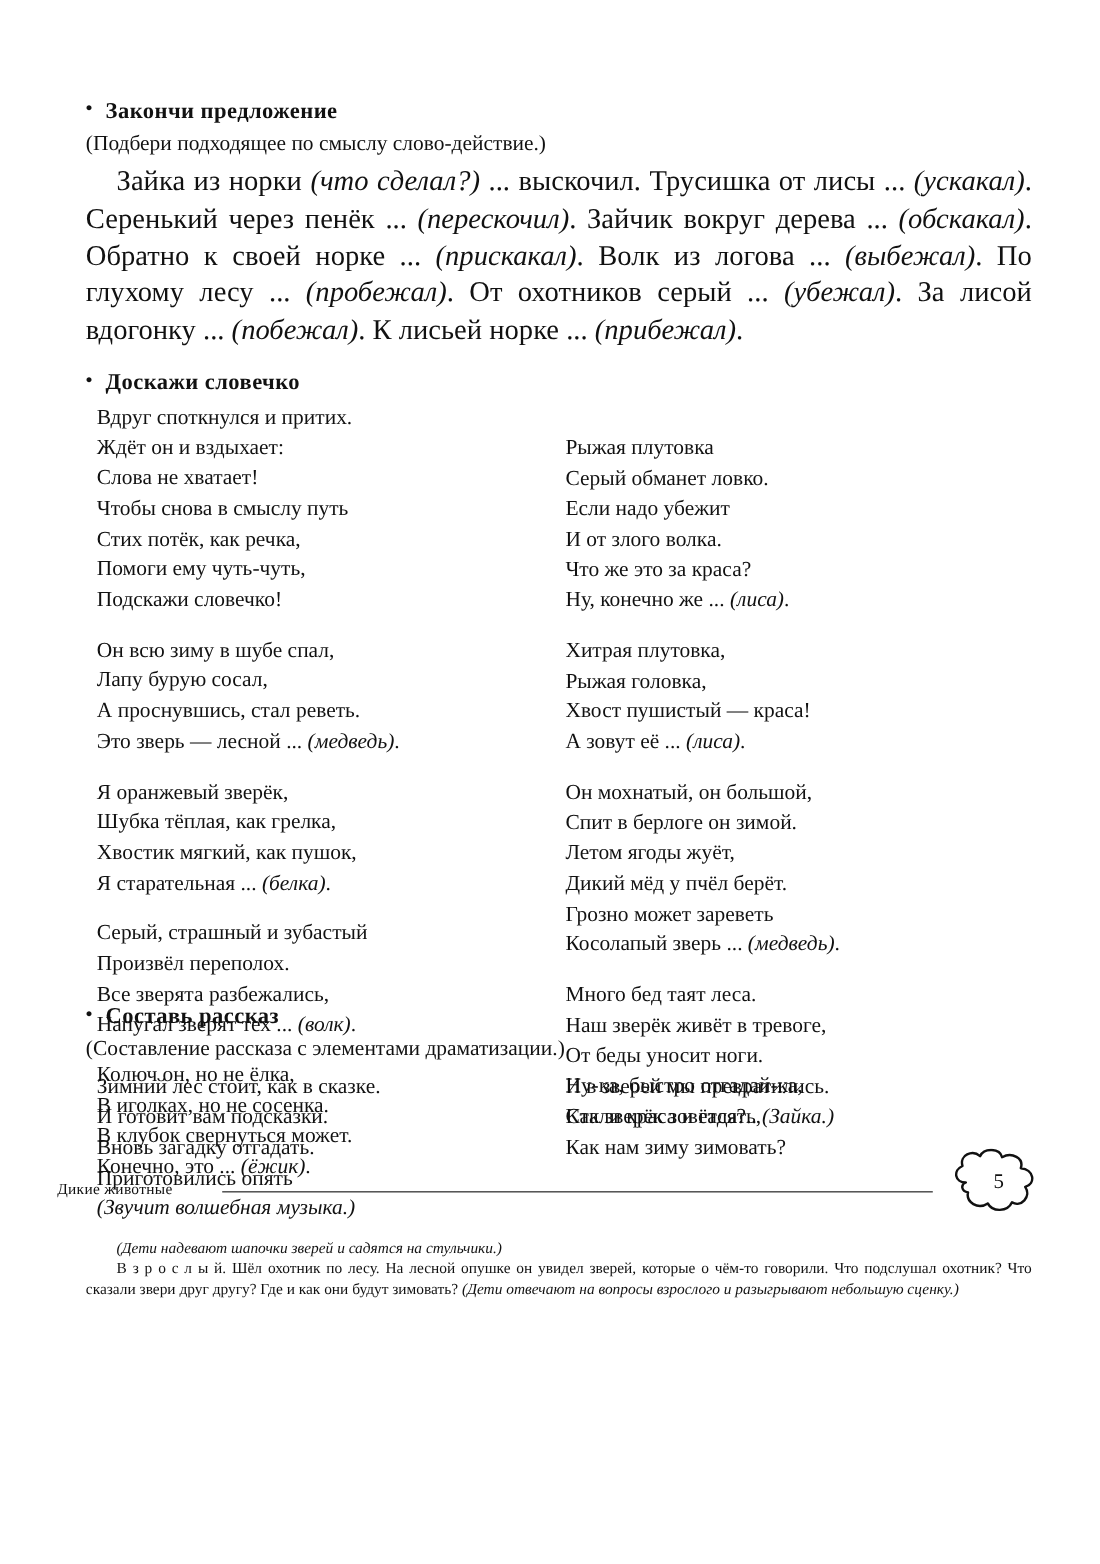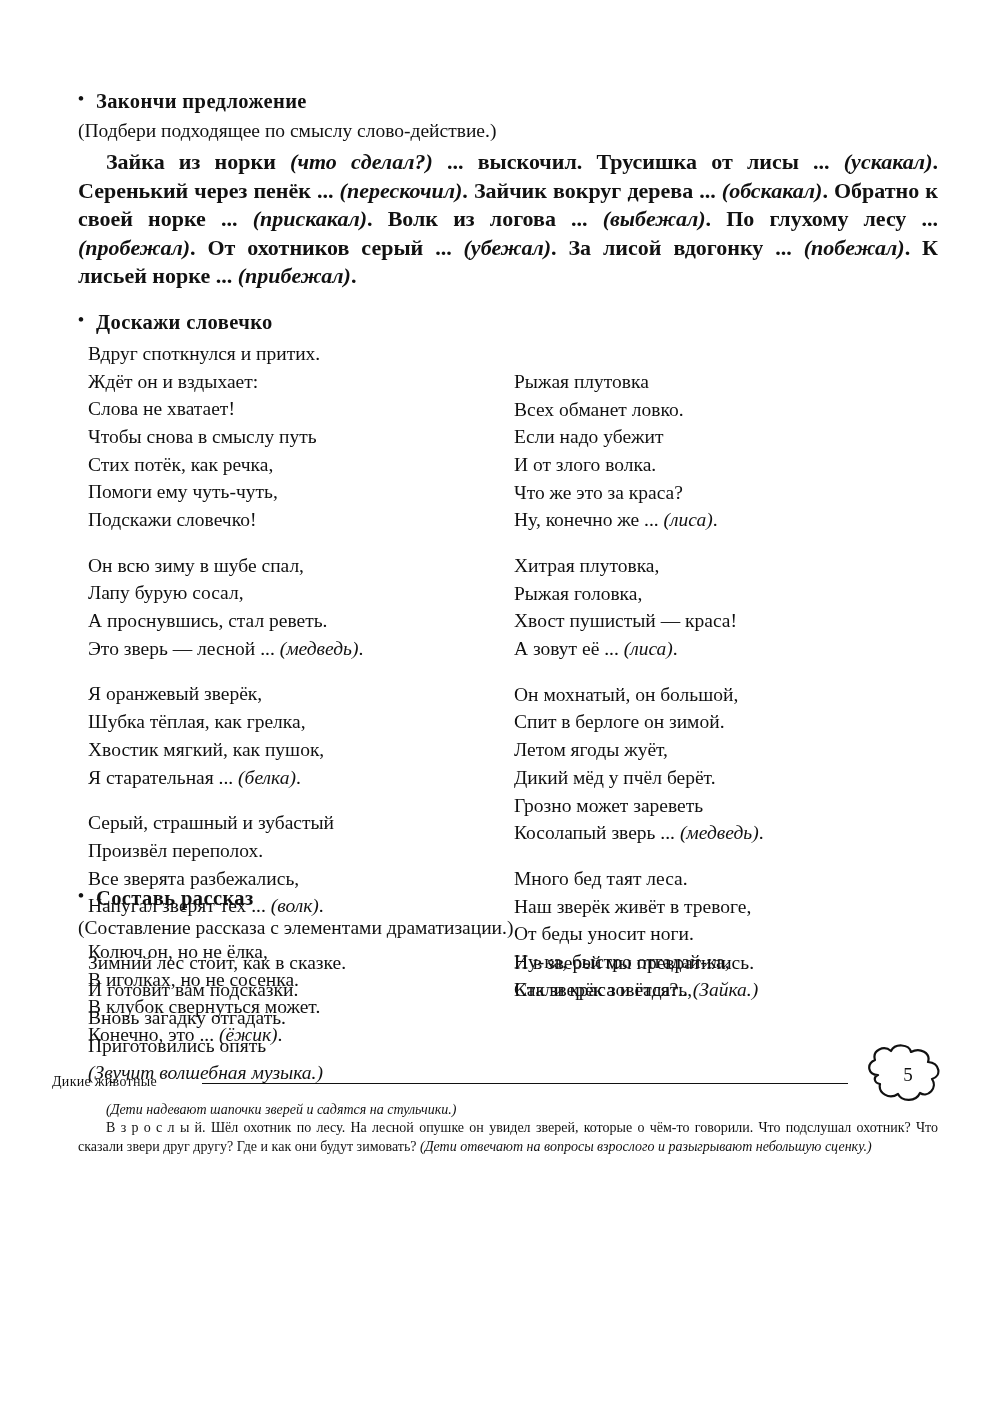--- a/index.html
+++ b/index.html
@@ -43,26 +43,25 @@
     left: 0;
     top: -1px;
     font-size: 17px;
   }
   .note {
     font-size: 19.5px;
     margin: 0 0 4px 0;
     line-height: 1.28;
   }
   .para {
-    font-size: 22px;
+    font-size: 26px;
     line-height: 1.3;
     text-align: justify;
     margin: 0;
     text-indent: 28px;
-    font-weight: bold;
   }
   i, .it { font-style: italic; }
   .block-gap-1 { height: 20px; }
 
   .columns {
     display: flex;
     gap: 0px;
     margin-top: 6px;
   }
   .col {
@@ -177,21 +176,21 @@
           <div>В иголках, но не сосенка.</div>
           <div>В клубок свернуться может.</div>
           <div>Конечно, это ... <i>(ёжик)</i>.</div>
         </div>
       </div>
 
       <div class="col right">
         <div style="height:28px"></div>
         <div class="stanza">
           <div>Рыжая плутовка</div>
-          <div>Всех обманет ловко.</div>
+          <div>Серый обманет ловко.</div>
           <div>Если надо убежит</div>
           <div>И от злого волка.</div>
           <div>Что же это за краса?</div>
           <div>Ну, конечно же ... <i>(лиса)</i>.</div>
         </div>
         <div class="stanza">
           <div>Хитрая плутовка,</div>
           <div>Рыжая головка,</div>
           <div>Хвост пушистый — краса!</div>
           <div>А зовут её ... <i>(лиса)</i>.</div>
@@ -222,20 +221,21 @@
         <div class="col left">
           <div>Зимний лес стоит, как в сказке.</div>
           <div>И готовит вам подсказки.</div>
           <div>Вновь загадку отгадать.</div>
           <div>Приготовились опять</div>
           <div><i>(Звучит волшебная музыка.)</i></div>
         </div>
         <div class="col right">
           <div>И в зверей мы превратились.</div>
           <div>Стали краса и гадать,</div>
+          <div>Как нам зиму зимовать?</div>
         </div>
       </div>
 
       <div class="tail">
         <div class="it" style="text-indent:28px">(Дети надевают шапочки зверей и садятся на стульчики.)</div>
         <div style="text-indent:28px">В з р о с л ы й. Шёл охотник по лесу. На лесной опушке он увидел зверей, которые о чём-то говорили. Что подслушал охотник? Что сказали звери друг другу? Где и как они будут зимовать? <i>(Дети отвечают на вопросы взрослого и разыгрывают небольшую сценку.)</i></div>
       </div>
     </div>
 
   </div>

